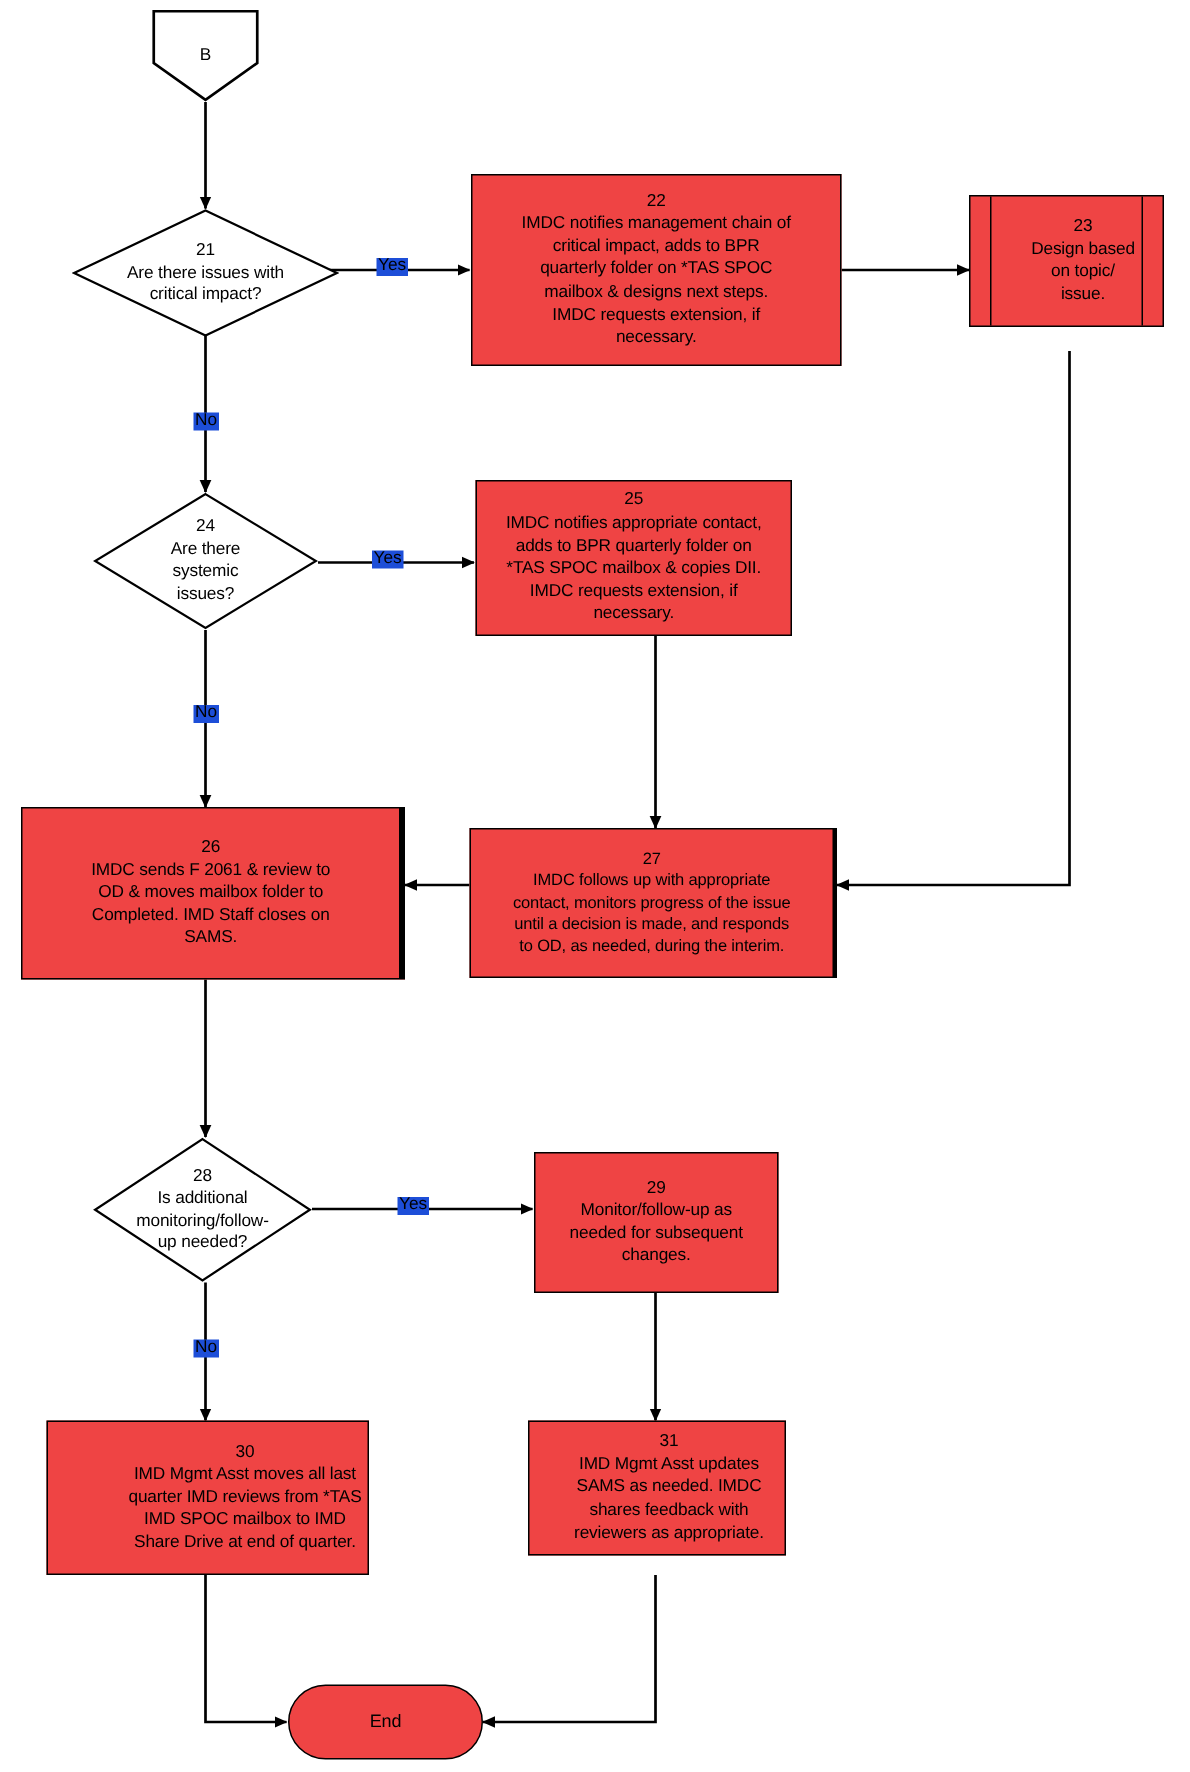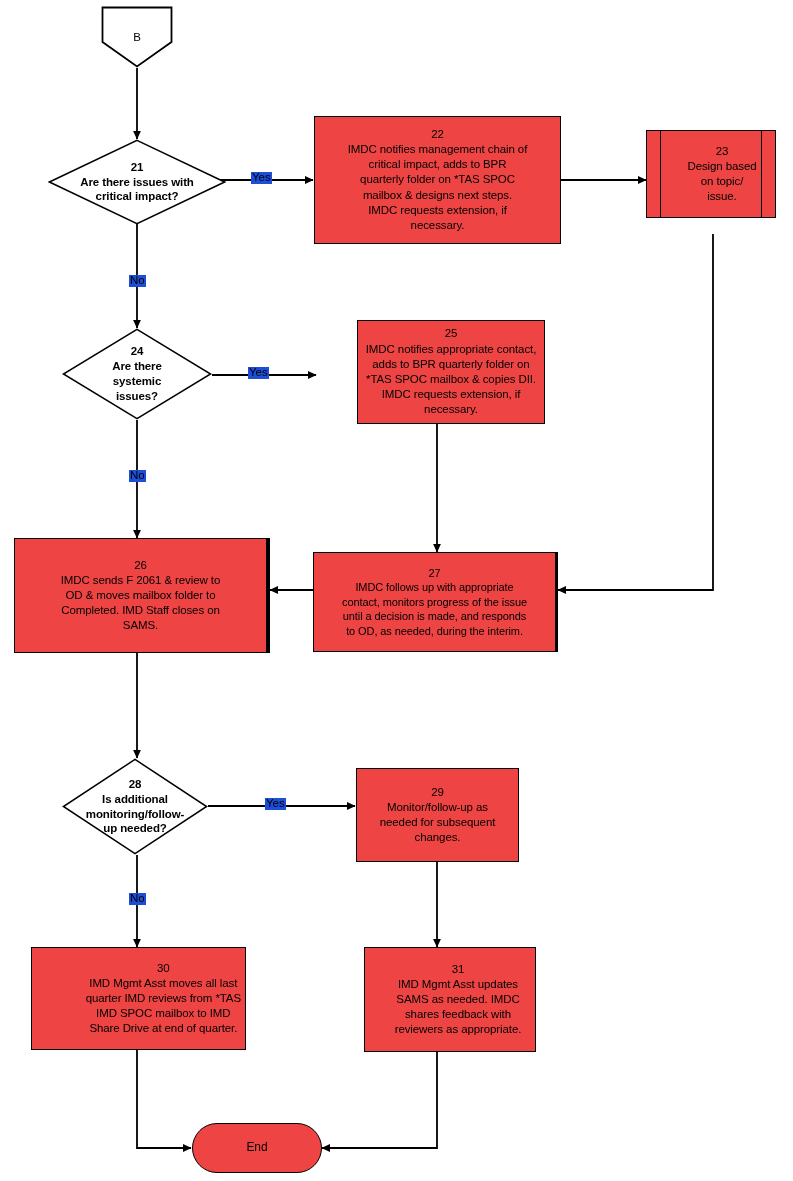--- a/index.html
+++ b/index.html
@@ -79,21 +79,20 @@
     width: 100%; height: 100%;
   }
   .decision .dlabel {
     position: relative;
     z-index: 2;
     width: 74%;
     font-size: 11.5px;
     line-height: 1.3;
     white-space: pre-line;
     letter-spacing: -0.1px;
-    font-weight: bold;
   }
 
   
   .term {
     border: 1.8px solid #000;
     border-radius: 999px;
   }
   .term .txt { font-size: 12px; }
 
   
@@ -200,21 +199,21 @@
 
   <div class="node decision" style="left:62px; top:328px; width:150px; height:92px;">
     <svg class="dia" viewBox="0 0 150 92" xmlns="http://www.w3.org/2000/svg">
       <polygon points="75,1.4 148.6,46 75,90.6 1.4,46" fill="#ffffff" stroke="#000" stroke-width="1.5"></polygon>
     </svg>
     <span class="dlabel"><span>24</span><br><span style="white-space:pre-line">Are there
 systemic
 issues?</span></span>
   </div>
 
-  <div class="node proc" style="left:317px; top:320px; width:188px; height:104px;margin-left:40px;">
+  <div class="node proc" style="left:317px; top:320px; width:211px; height:104px;">
     <span class="txt"><span>25</span><br><span style="white-space:pre-line">IMDC notifies appropriate contact,
 adds  to BPR quarterly folder on
 *TAS SPOC mailbox &amp; copies DII.
 IMDC requests extension, if
 necessary.</span></span>
   </div>
 
   <div class="node proc shadow-right" style="left:14px; top:538px; width:256px; height:115px;">
     <span class="txt"><span>26</span><br><span style="white-space:pre-line">IMDC sends F 2061 &amp; review to
 OD &amp; moves mailbox folder to
@@ -244,21 +243,21 @@
 changes.</span></span>
   </div>
 
   <div class="node proc" style="left:31px; top:947px; width:215px; height:103px;justify-content:flex-end;">
     <span class="txt"><span>30</span><br><span style="white-space:pre-line">IMD Mgmt Asst moves all last
 quarter IMD reviews from *TAS
 IMD SPOC mailbox to IMD
 Share Drive at end of quarter.</span></span>
   </div>
 
-  <div class="node proc" style="left:364px; top:947px; width:172px; height:105px;padding-left:16px;">
+  <div class="node proc" style="left:352px; top:947px; width:172px; height:90px;padding-left:16px;">
     <span class="txt"><span>31</span><br><span style="white-space:pre-line">IMD Mgmt Asst updates
 SAMS as needed. IMDC
 shares feedback with
 reviewers as appropriate.</span></span>
   </div>
 
   <div class="node term" style="left:192px; top:1123px; width:130px; height:50px;text-align:center;">
     <span class="txt">End</span>
   </div>
 

